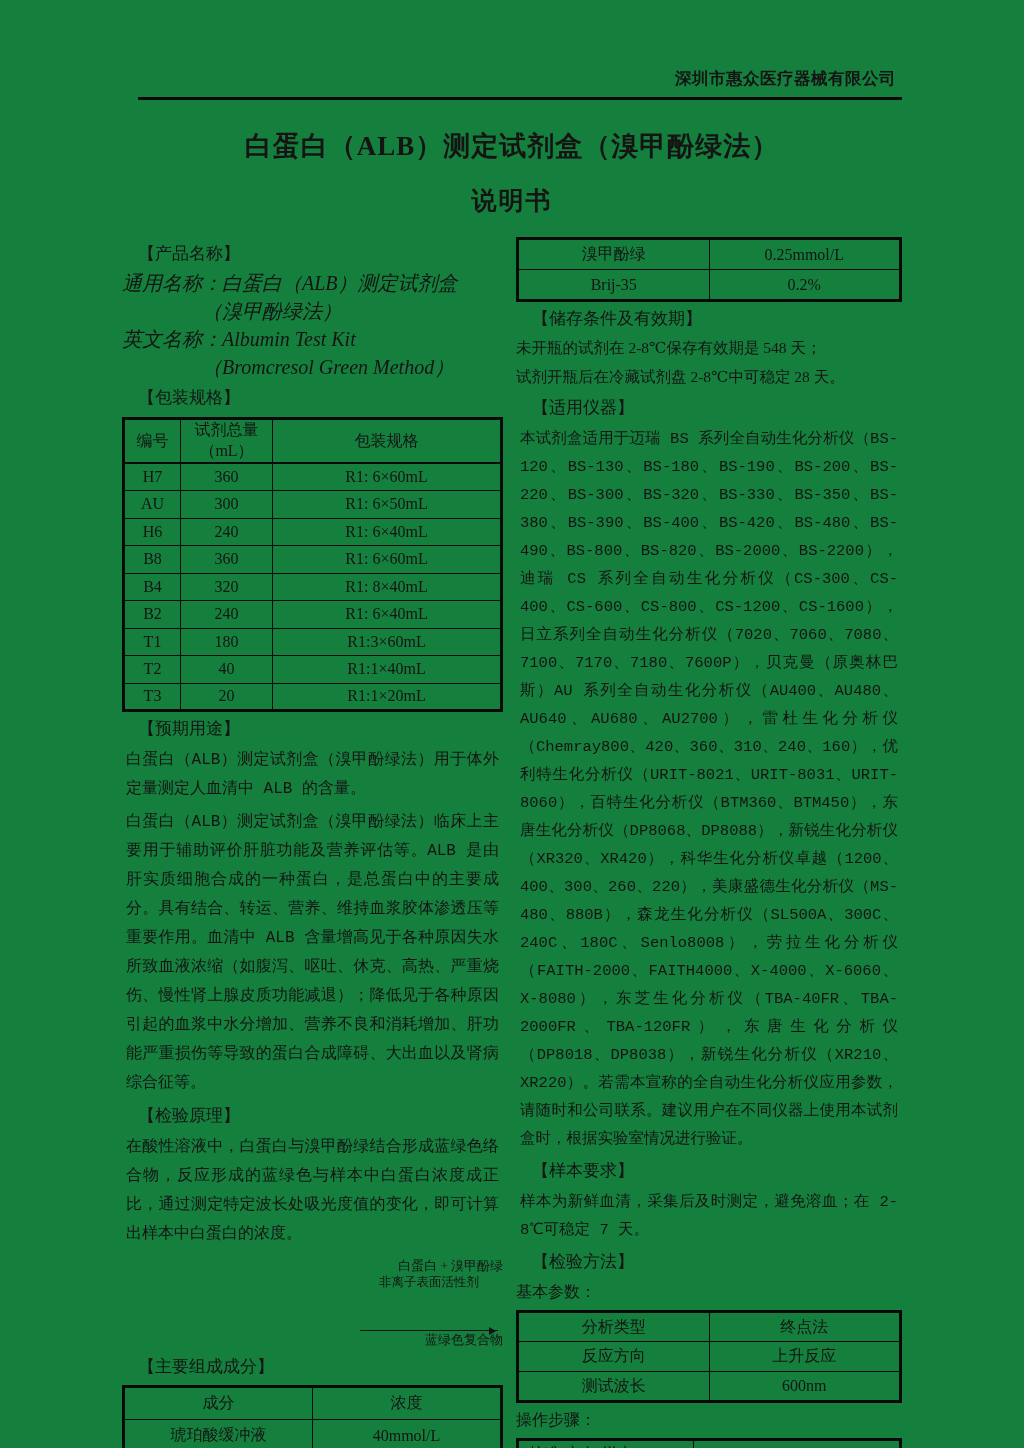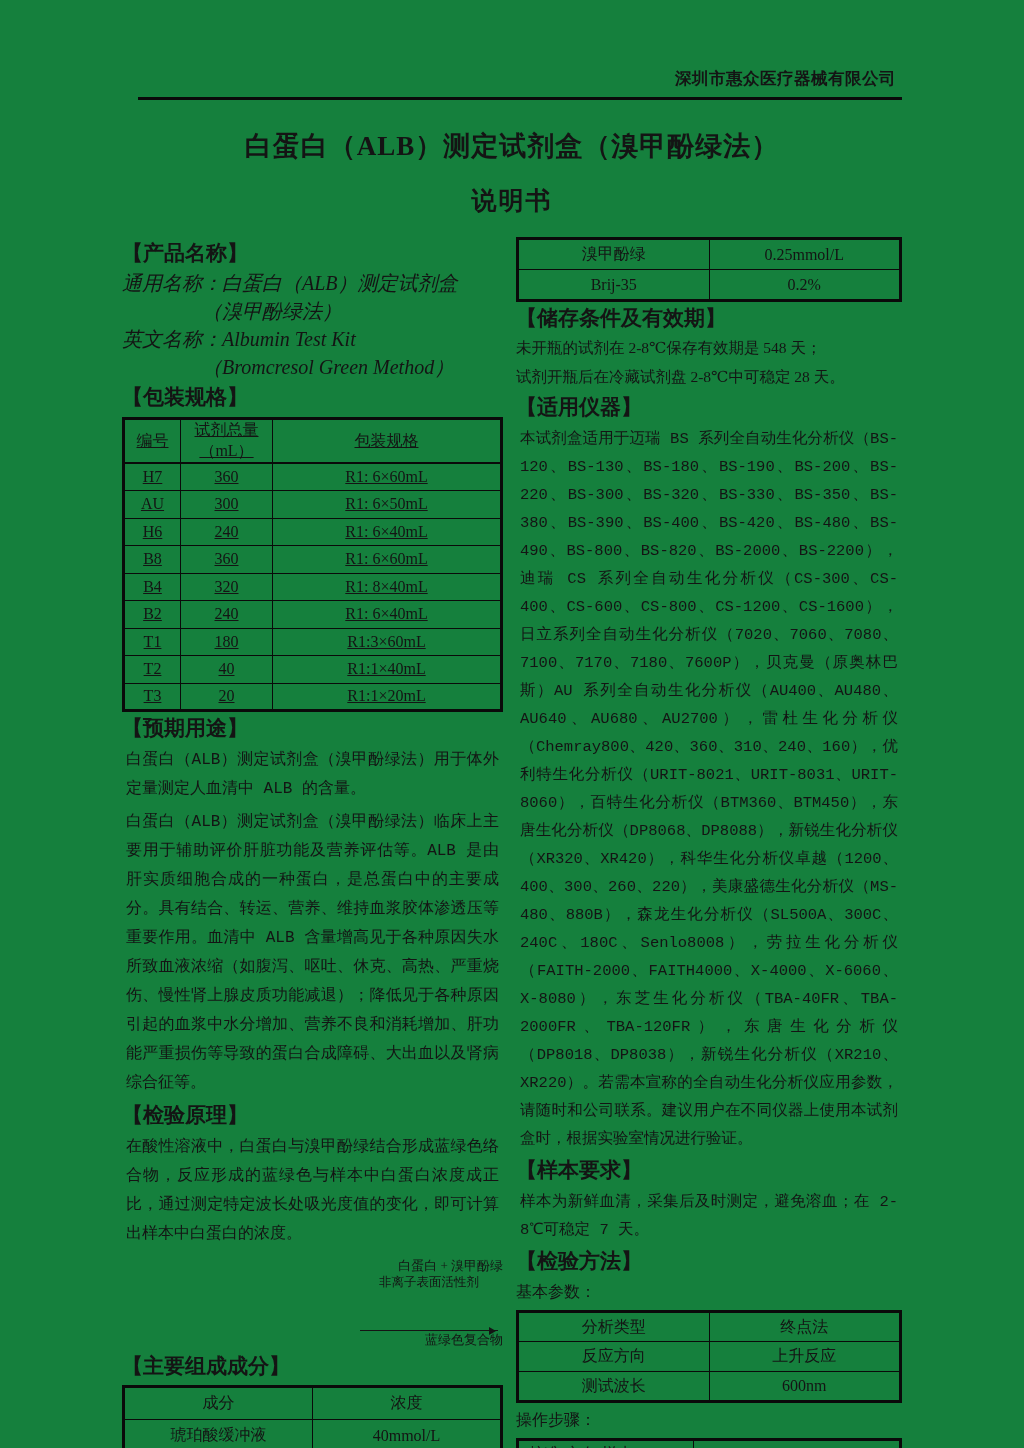--- a/index.html
+++ b/index.html
@@ -48,24 +48,24 @@
   }
   .columns {
     display: flex;
     margin-top: 20px;
     gap: 13px;
   }
   .col-left  { width: 381px; }
   .col-right { width: 386px; }
 
   .sec-heading {
-    font-size: 21px;
-    font-weight: bold;
+    font-size: 17px;
+    font-weight: normal;
     line-height: 27px;
-    margin: 3px 0 2px 0;
+    margin: 3px 0 2px 16px;
   }
   .kv-line {
     font-size: 20px;
     line-height: 28px;
     white-space: nowrap;
     font-style: italic;
   }
   .kv-cont { padding-left: 80px; }
   .body-p {
     font-size: 16px;
@@ -83,21 +83,21 @@
     text-align: center;
     font-size: 16px;
     color: #141414;
   }
   table.std th, table.std td {
     border: 1px solid #0a0a0a;
     padding: 0 4px;
     font-weight: normal;
   }
   table.thick { border: 3px solid #0a0a0a; }
-  table.pack { margin-top: 6px; text-decoration: underline; }
+  table.pack { margin-top: 6px; }
   table.pack th { height: 27px; }
   table.pack .head-row th { border-bottom: 2px solid #0a0a0a; }
   table.pack td { height: 27.5px; }
   .pack-c1 { width: 57px; }
   .pack-c2 { width: 92px; }
   table.comp { margin-top: 5px; }
   table.comp td, table.comp th { height: 33px; }
   table.cont td { height: 31px; }
   table.basic { margin-top: 3px; }
   table.basic td { height: 30px; }

